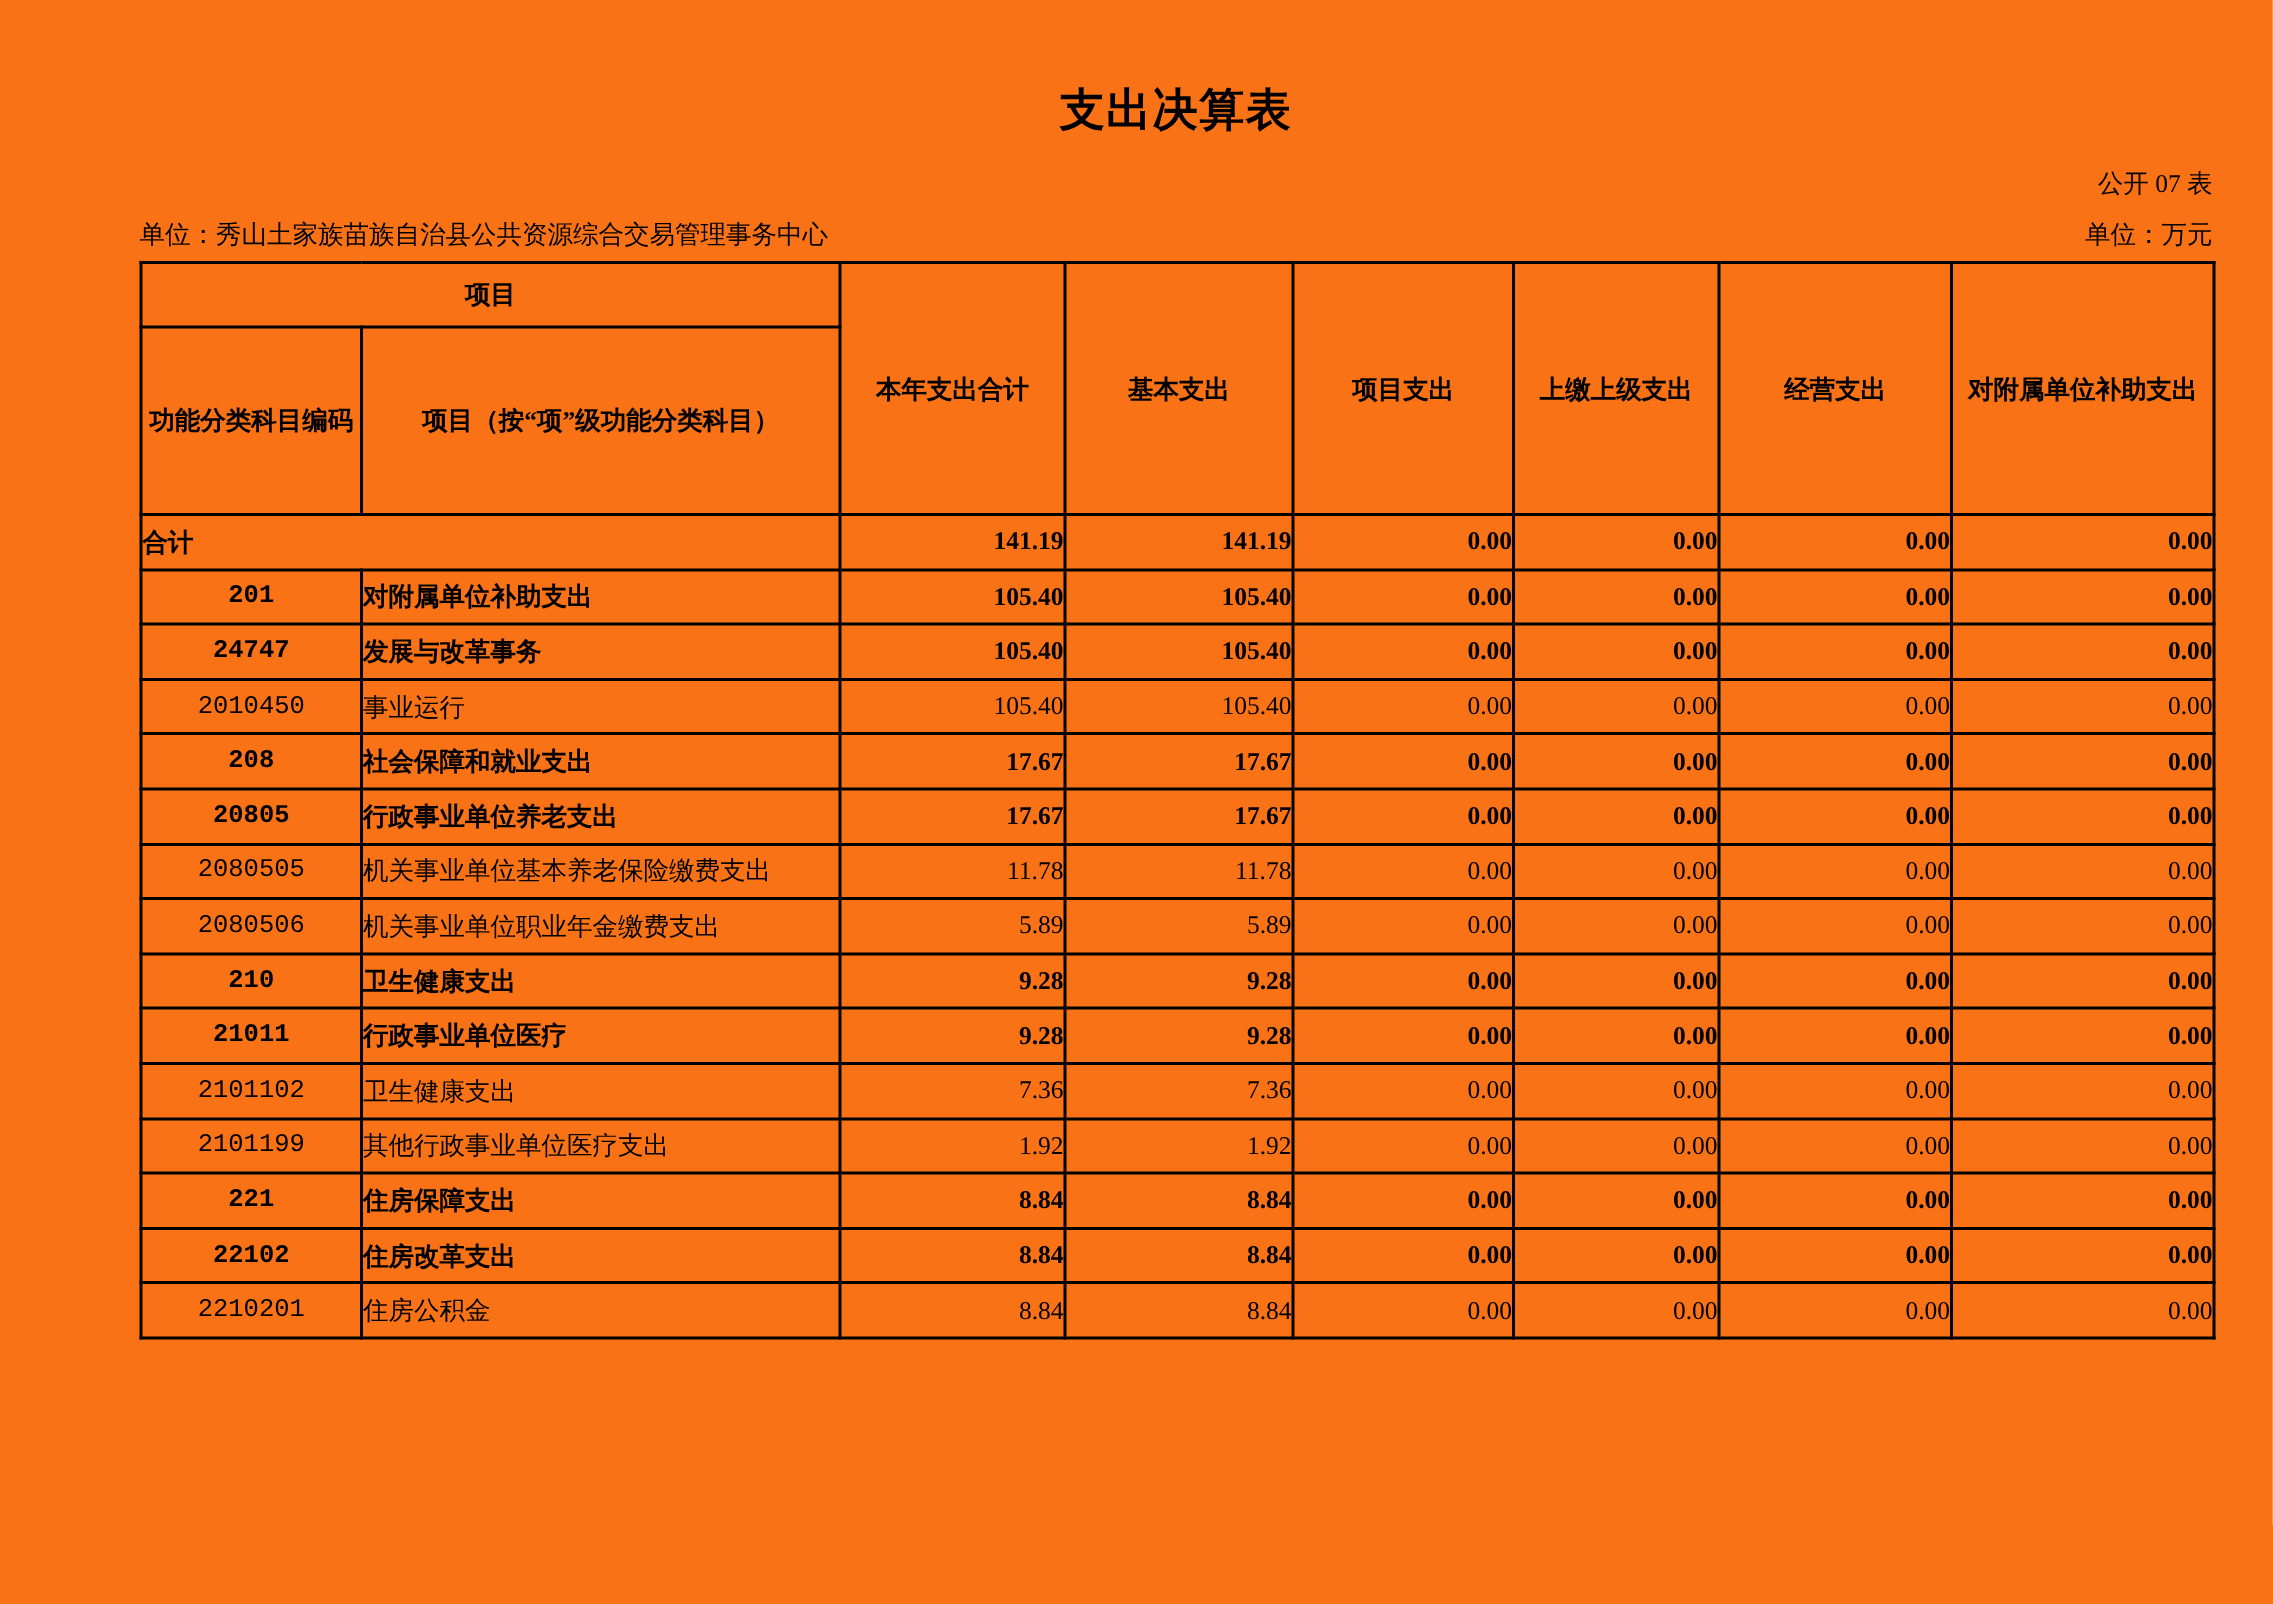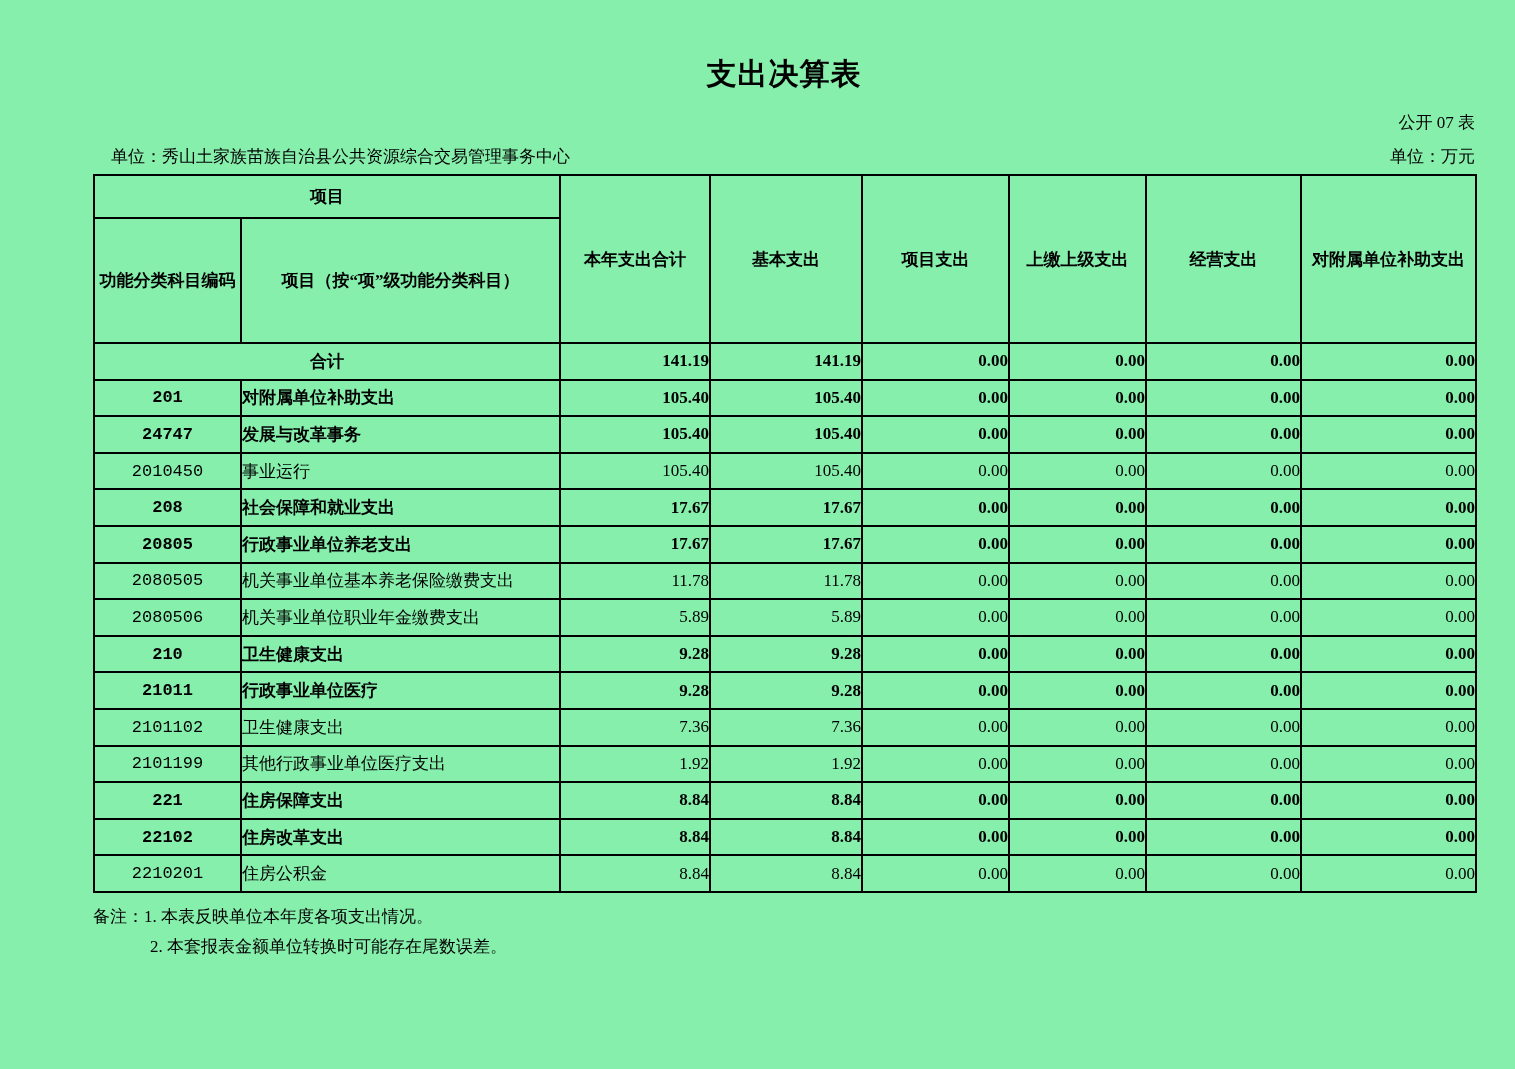--- a/index.html
+++ b/index.html
@@ -6,21 +6,21 @@
   html, body { margin: 0; padding: 0; }
   body {
     font-family: "Liberation Serif", "DejaVu Serif", serif;
     color: #000;
     background: #fff;
   }
   .page {
     position: relative;
     width: 1515px;
     height: 1069px;
-    background: #86efac;
+    background: #f97316;
     overflow: hidden;
   }
   .content {
     position: absolute;
     left: 93px;
     top: 0;
     width: 1382px;
   }
   .doc-title {
     margin-top: 56px;
@@ -35,21 +35,20 @@
     text-align: right;
     font-size: 17px;
     line-height: 22px;
   }
   .meta-row {
     display: flex;
     justify-content: space-between;
     margin-top: 12px;
     font-size: 17px;
     line-height: 21px;
-    margin-left: 18px;
   }
   table.grid {
     margin-top: 7px;
     width: 1382px;
     border-collapse: collapse;
     table-layout: fixed;
   }
   table.grid th, table.grid td {
     border: 2px solid #000;
     font-size: 17px;
@@ -61,21 +60,21 @@
     text-align: center;
     vertical-align: middle;
     padding: 2px;
   }
   tr.header-group-row { height: 43px; }
   tr.header-label-row { height: 125px; }
   tbody tr { height: 36.6px; }
   td.code  { text-align: center;  padding: 0 3px; vertical-align: middle; font-family: Liberation Mono, monospace; }
   td.name  { text-align: left;  padding: 0 3px; vertical-align: middle; }
   td.num   { text-align: right; padding: 0 9px 0 0; vertical-align: middle; }
-  td.merged { text-align: center; }
+  td.merged { text-align: left; }
   tr.bold td { font-weight: bold; }
   .notes {
     margin-top: 9px;
     font-size: 17px;
     line-height: 30px;
   }
   .note-line { display: flex; }
   .note-indent { padding-left: 57px; }
   .page-number {
     position: absolute;
@@ -275,25 +274,16 @@
             <td class="num">8.84</td>
             <td class="num">8.84</td>
             <td class="num">0.00</td>
             <td class="num">0.00</td>
             <td class="num">0.00</td>
             <td class="num">0.00</td>
           </tr>
         </tbody>
     </table>
 
-    <div class="notes">
-      <div class="note-line">
-        <span>备注：</span>
-        <span>1. 本表反映单位本年度各项支出情况。</span>
-      </div>
-      <div class="note-line note-indent">
-        <span>2. 本套报表金额单位转换时可能存在尾数误差。</span>
-      </div>
-    </div>
 
   </div>
 
 </div>
 
 </body></html>

